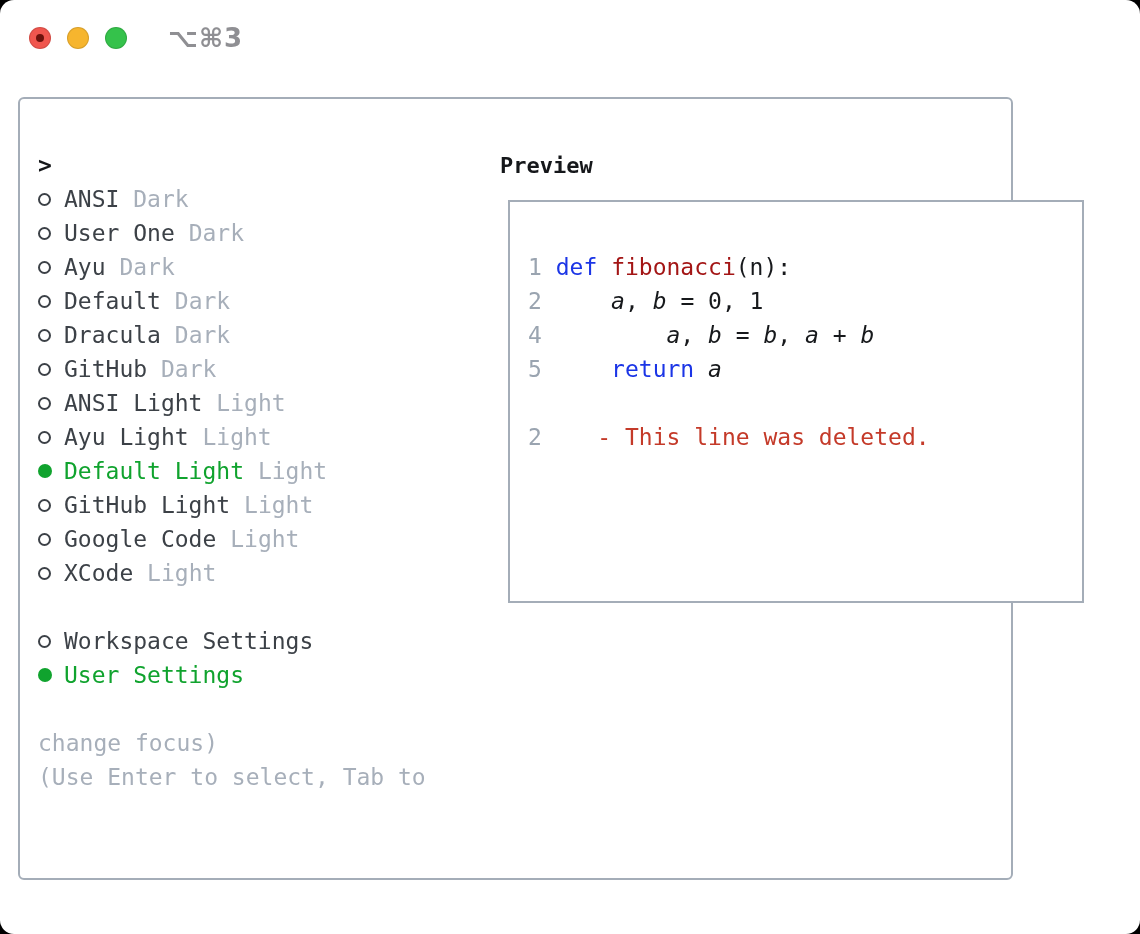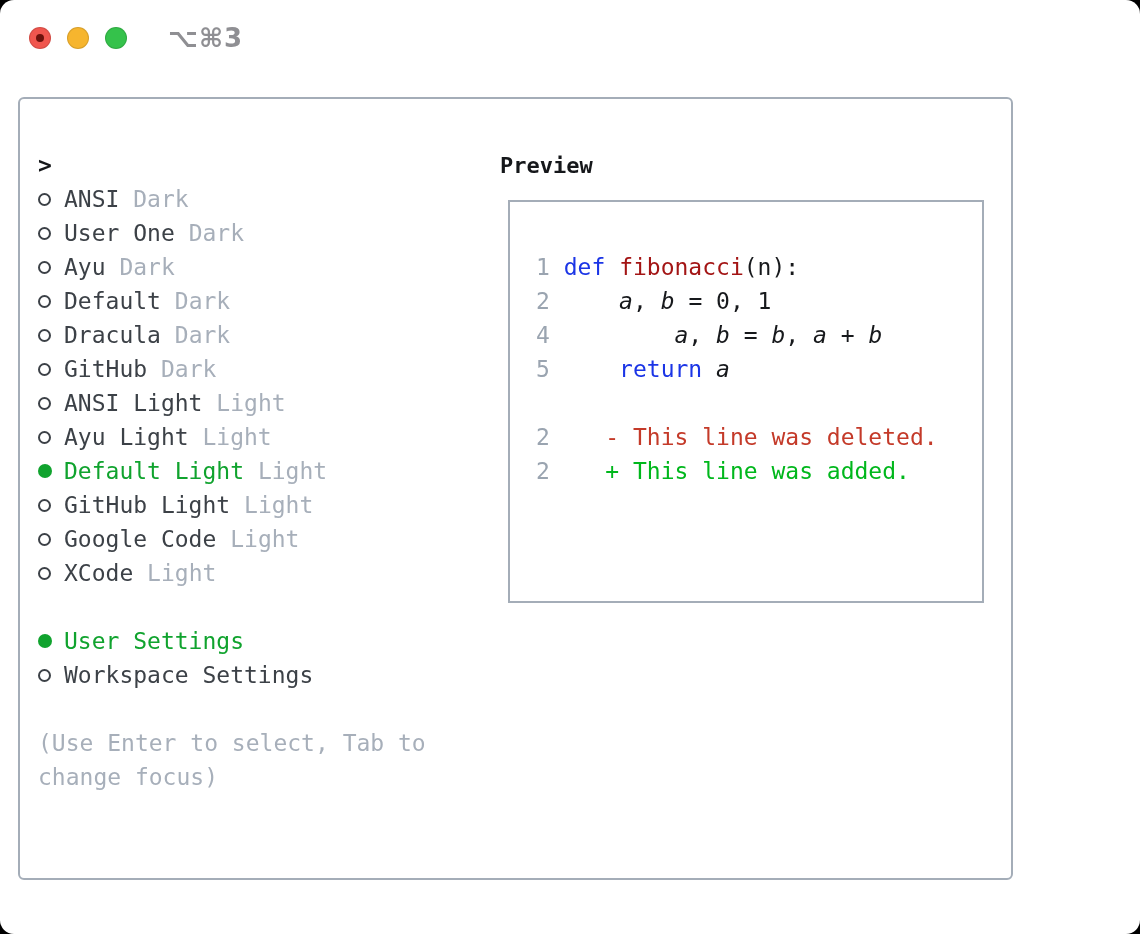--- a/index.html
+++ b/index.html
@@ -36,23 +36,23 @@
   .h1{font-weight:700;color:var(--heading);}
   .h2{color:var(--heading);}
   .item-name{color:var(--item);}
   .item-name.sel{color:var(--green);}
   .tag{color:var(--muted);}
   .help{color:var(--muted);}
   
   .preview-heading{position:absolute;left:480px;top:49px;height:34px;display:flex;align-items:center;
     font-size:22px;font-weight:700;color:var(--heading);}
   .preview-box{
-    position:absolute;left:488px;top:101px;width:476px;height:403px;box-sizing:border-box;
+    position:absolute;left:488px;top:101px;width:576px;height:403px;box-sizing:border-box;
     border:2px solid var(--border);background:#fff;overflow:hidden;
-    padding:48px 10px 0 26px;
+    padding:48px 10px 0 18px;
   }
   .pline{font-size:23px;line-height:34px;height:34px;white-space:pre;color:var(--code-plain);}
   .lnum{color:var(--line-no);}
   .kw{color:var(--blue);}
   .fn{color:var(--func-red);}
   .iv{font-style:italic;}
   .ctx{color:var(--ctx-gray);}
   .rem{color:var(--removed-red);}
   .add{color:var(--added-green);}
 </style>
@@ -85,36 +85,35 @@
           <div class="row"><span class="marker"><span class="circle"></span></span><span class="item-name">GitHub</span><span> </span><span class="tag">Dark</span></div>
           <div class="row"><span class="marker"><span class="circle"></span></span><span class="item-name">ANSI Light</span><span> </span><span class="tag">Light</span></div>
           <div class="row"><span class="marker"><span class="circle"></span></span><span class="item-name">Ayu Light</span><span> </span><span class="tag">Light</span></div>
           <div class="row"><span class="marker"><span class="circle filled"></span></span><span class="item-name sel">Default Light</span><span> </span><span class="tag">Light</span></div>
           <div class="row"><span class="marker"><span class="circle"></span></span><span class="item-name">GitHub Light</span><span> </span><span class="tag">Light</span></div>
           <div class="row"><span class="marker"><span class="circle"></span></span><span class="item-name">Google Code</span><span> </span><span class="tag">Light</span></div>
           <div class="row"><span class="marker"><span class="circle"></span></span><span class="item-name">XCode</span><span> </span><span class="tag">Light</span></div>
         </div>
       <div class="blank"></div>
       <div id="apply-options">
+          <div class="row"><span class="marker"><span class="circle"></span></span><span class="item-name">Workspace Settings</span></div>
           <div class="row"><span class="marker"><span class="circle filled"></span></span><span class="item-name sel">User Settings</span></div>
-          <div class="row"><span class="marker"><span class="circle"></span></span><span class="item-name">Workspace Settings</span></div>
         </div>
       <div class="blank"></div>
+      <div class="row help">change focus)</div>
       <div class="row help">(Use Enter to select, Tab to</div>
-      <div class="row help">change focus)</div>
     </div>
 
     <div class="preview-heading">Preview</div>
 
     <div class="preview-box">
       <div id="code-lines">
           <div class="pline"><span class="lnum">1</span><span> </span><span class="kw">def</span><span> </span><span class="fn">fibonacci</span><span>(n):</span></div>
           <div class="pline"><span class="lnum">2</span><span> </span><span>    </span><span class=" iv">a</span><span>, </span><span class=" iv">b</span><span> = 0, 1</span></div>
           <div class="pline"><span class="lnum">4</span><span> </span><span>        </span><span class=" iv">a</span><span>, </span><span class=" iv">b</span><span> = </span><span class=" iv">b</span><span>, </span><span class=" iv">a</span><span> + </span><span class=" iv">b</span></div>
           <div class="pline"><span class="lnum">5</span><span> </span><span>    </span><span class="kw">return</span><span> </span><span class=" iv">a</span></div>
           <div class="pline"> </div>
           <div class="pline"><span class="lnum">2</span><span>    </span><span class="rem">-</span><span> </span><span class="rem">This line was deleted.</span></div>
-          <div class="pline"><span class="lnum">2</span><span>    </span><span class="add">+</span><span> </span><span class="add">This line was added.</span></div>
         </div>
     </div>
 
   </div>
 </div>
 
 </body></html>

